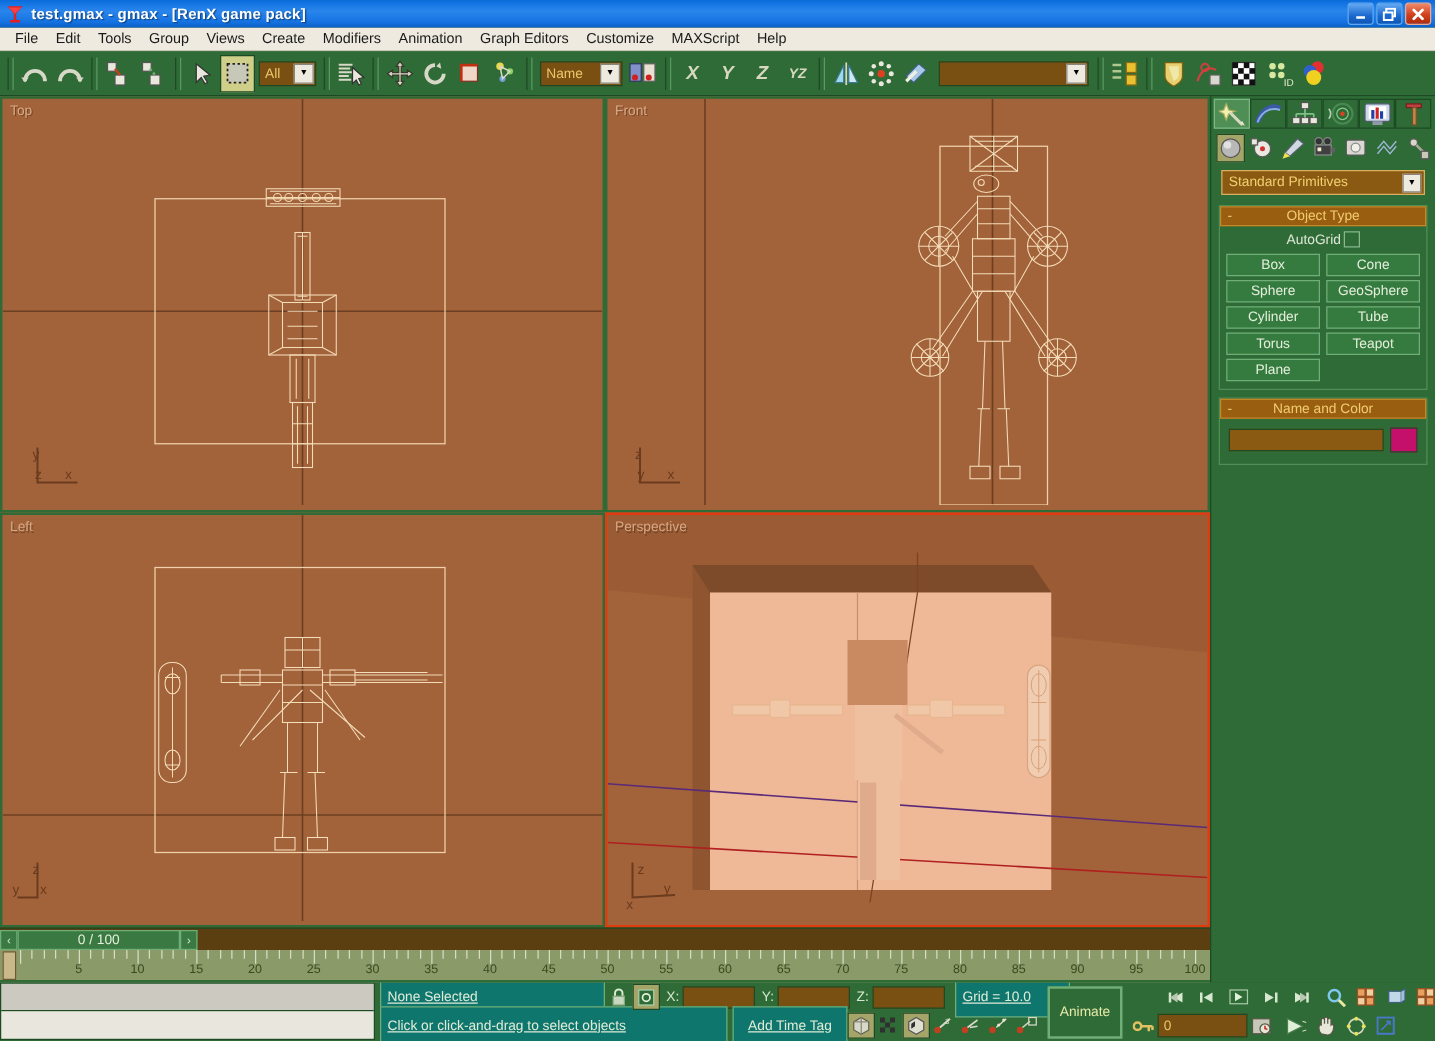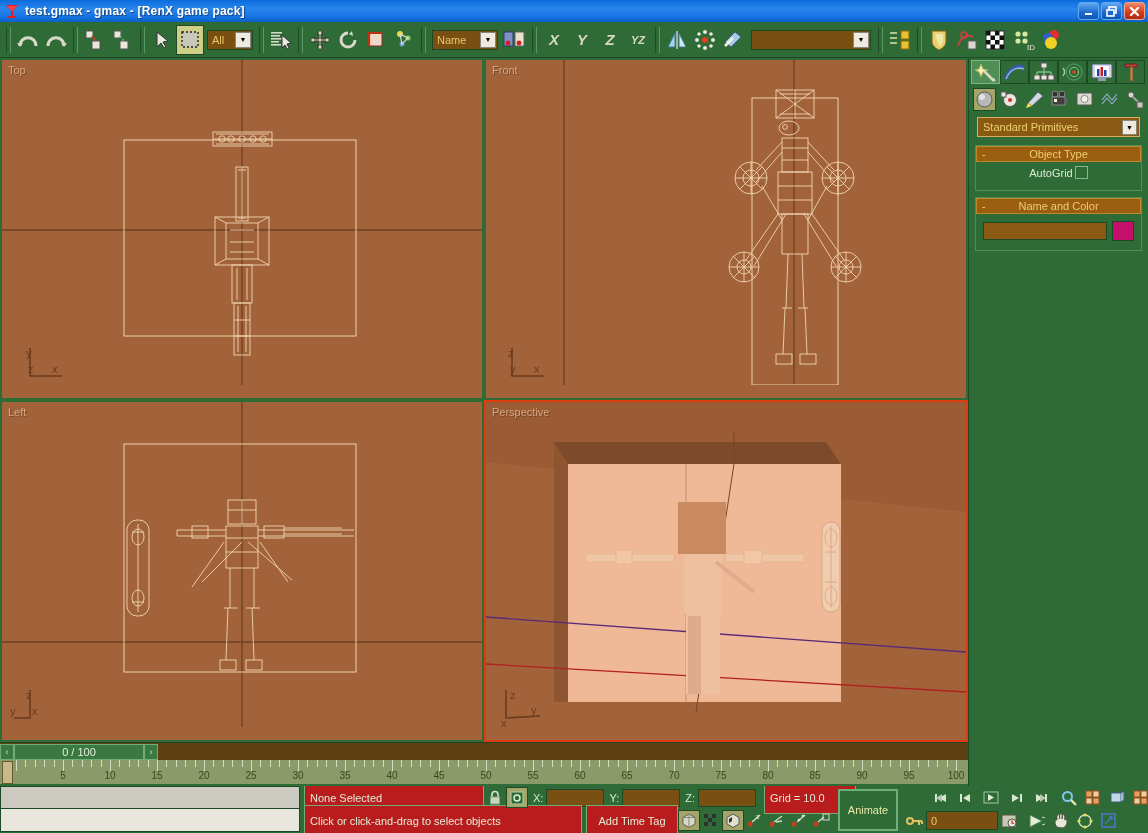--- a/index.html
+++ b/index.html
@@ -157,22 +157,22 @@
   .ruler-num { position: absolute; top: 10px; color: #3a4a20; font-size: 10px; transform: translateX(-50%); }
   .ruler-handle { position:absolute; left:2px; top:1px; width:11px; height:23px; background:#c9b98a; border:1px solid #6a5a30; }
 
   
   .statuswrap { flex: 0 0 47px; display: flex; flex-direction: column; background: #2e6b36; }
   .statusrow { display: flex; align-items: center; height: 23px; gap: 0; }
   .mini-listener { width: 300px; flex: 0 0 300px; height: 46px; background: #2e6b36; border: 1px solid #1d4a24; display:flex; flex-direction:column;}
   .ml-top { height: 22px; background: #cbc9c0; border-bottom: 1px solid #1d4a24; }
   .ml-bot { flex:1 1 auto; background: #e8e6dd; }
   .sb-field {
-    background: #b91c1c; border: 1px solid #6fae77; height: 32px; display: flex; align-items: center;
-    color: #e0ecd8; font-size: 11px; padding: 0 5px;
+    background: #0f766e; border: 1px solid #6fae77; height: 32px; display: flex; align-items: center;
+    color: #e0ecd8; font-size: 11px; padding: 0 5px; text-decoration: underline;
   }
   .coord-field { width: 58px; height: 18px; background: #7a4f12; border: 1px solid #1d4a24; }
   .coord-lbl { color: #d8e8d0; font-size: 11px; margin: 0 3px 0 5px; }
   .sb-btn {
     width: 22px; height: 21px; display: flex; align-items: center; justify-content: center;
     border: 1px solid transparent; position: relative;
   }
   .sb-btn.sunk { background: #a5a56a; border: 1px solid #1d4a24; }
   .animate-btn {
     width: 60px; height: 42px; background: #2e6b36; border: 2px solid #6fae77;
@@ -212,20 +212,34 @@
         </svg>
       </div>
       <div class="win-btn close">
         <svg width="11" height="11" viewBox="0 0 11 11">
           <path d="M2 2 L9 9 M9 2 L2 9" stroke="#fff" stroke-width="2.2" stroke-linecap="round"></path>
         </svg>
       </div>
     </div>
   </div>
 
+  <div class="menubar" id="menubar">
+      <div class="menu-item">File</div>
+      <div class="menu-item">Edit</div>
+      <div class="menu-item">Tools</div>
+      <div class="menu-item">Group</div>
+      <div class="menu-item">Views</div>
+      <div class="menu-item">Create</div>
+      <div class="menu-item">Modifiers</div>
+      <div class="menu-item">Animation</div>
+      <div class="menu-item">Graph Editors</div>
+      <div class="menu-item">Customize</div>
+      <div class="menu-item">MAXScript</div>
+      <div class="menu-item">Help</div>
+    </div>
 
   <div class="toolbar">
     <div class="tb-sep"></div>
     <div class="tb-btn">
       <svg width="24" height="22" viewBox="0 0 24 22">
         <path d="M4 17 C4 6, 20 6, 20 17" fill="none" stroke="#d8d8c8" stroke-width="3"></path>
         <path d="M1 14 L4 18 L7 14 Z" fill="#d8d8c8"></path>
       </svg>
     </div>
     <div class="tb-btn">
@@ -834,20 +848,31 @@
       <div class="rollout">
         <div class="rollout-head">
           <span class="minus">-</span>
           <span>Object Type</span>
         </div>
         <div class="rollout-body">
           <div class="autogrid-row">
             <span>AutoGrid</span>
             <span class="chk"></span>
           </div>
+          <div class="btn-grid" id="objtype-buttons">
+              <div class="ot-btn">Box</div>
+              <div class="ot-btn">Cone</div>
+              <div class="ot-btn">Sphere</div>
+              <div class="ot-btn">GeoSphere</div>
+              <div class="ot-btn">Cylinder</div>
+              <div class="ot-btn">Tube</div>
+              <div class="ot-btn">Torus</div>
+              <div class="ot-btn">Teapot</div>
+              <div class="ot-btn">Plane</div>
+            </div>
         </div>
       </div>
 
       <div class="rollout">
         <div class="rollout-head">
           <span class="minus">-</span>
           <span>Name and Color</span>
         </div>
         <div class="rollout-body">
           <div class="name-row">

